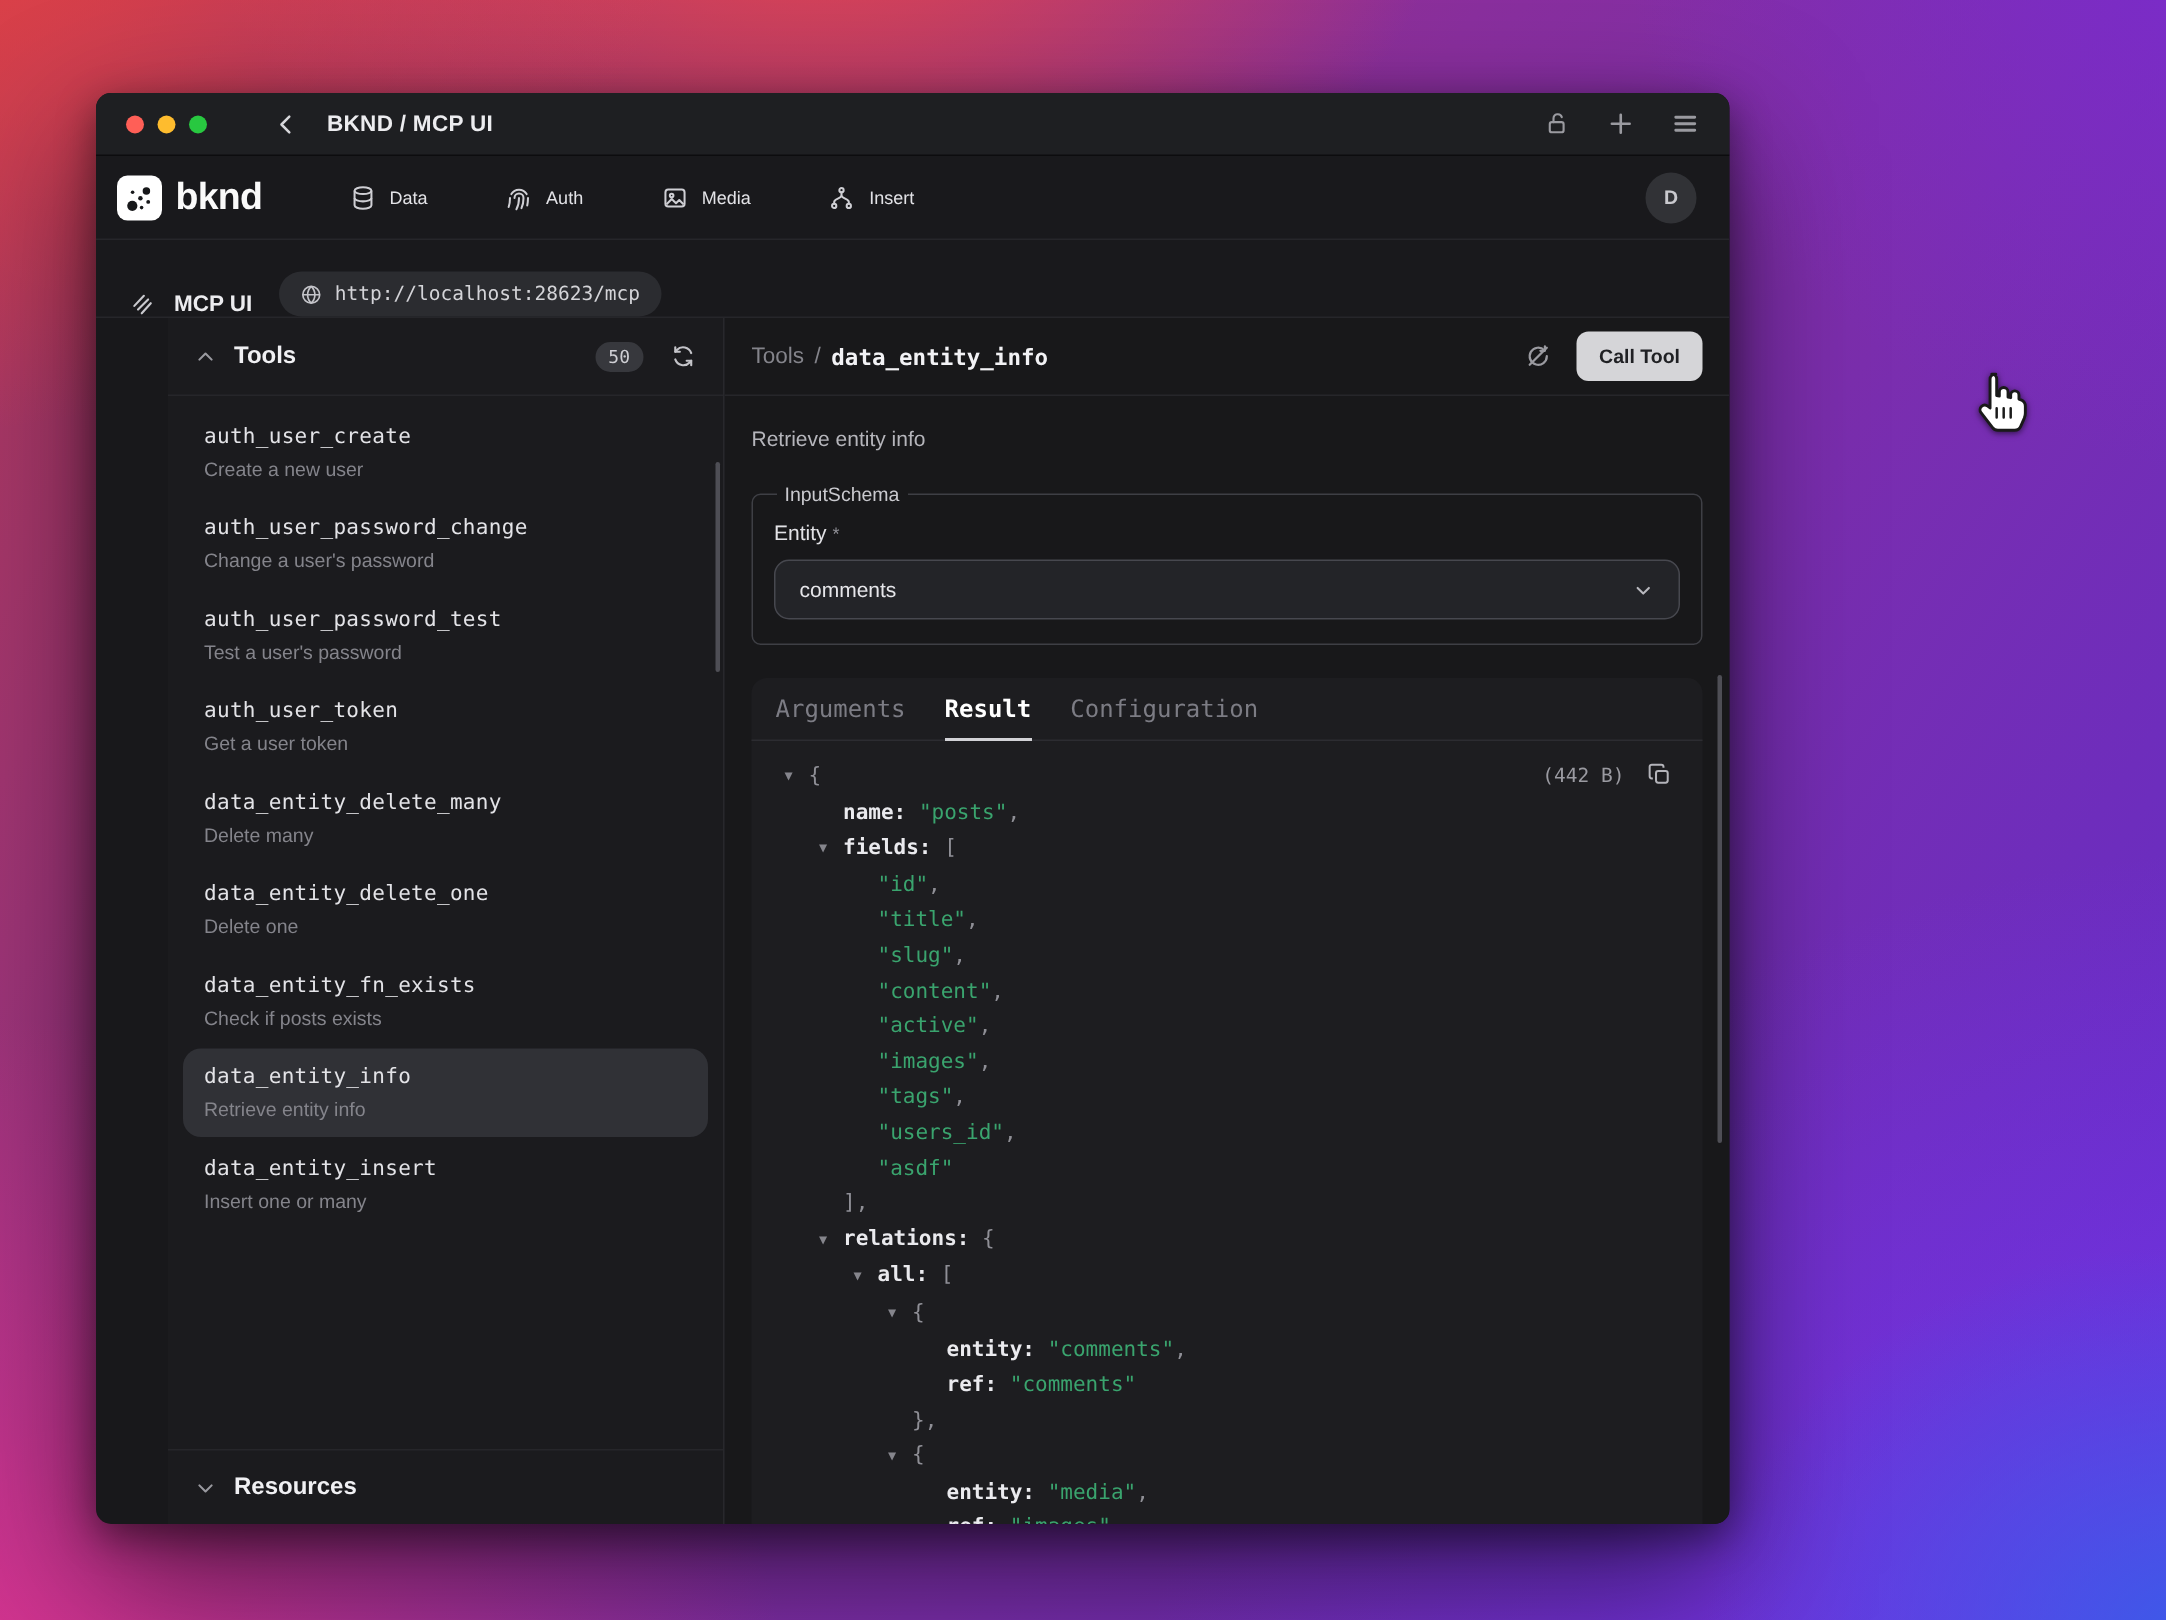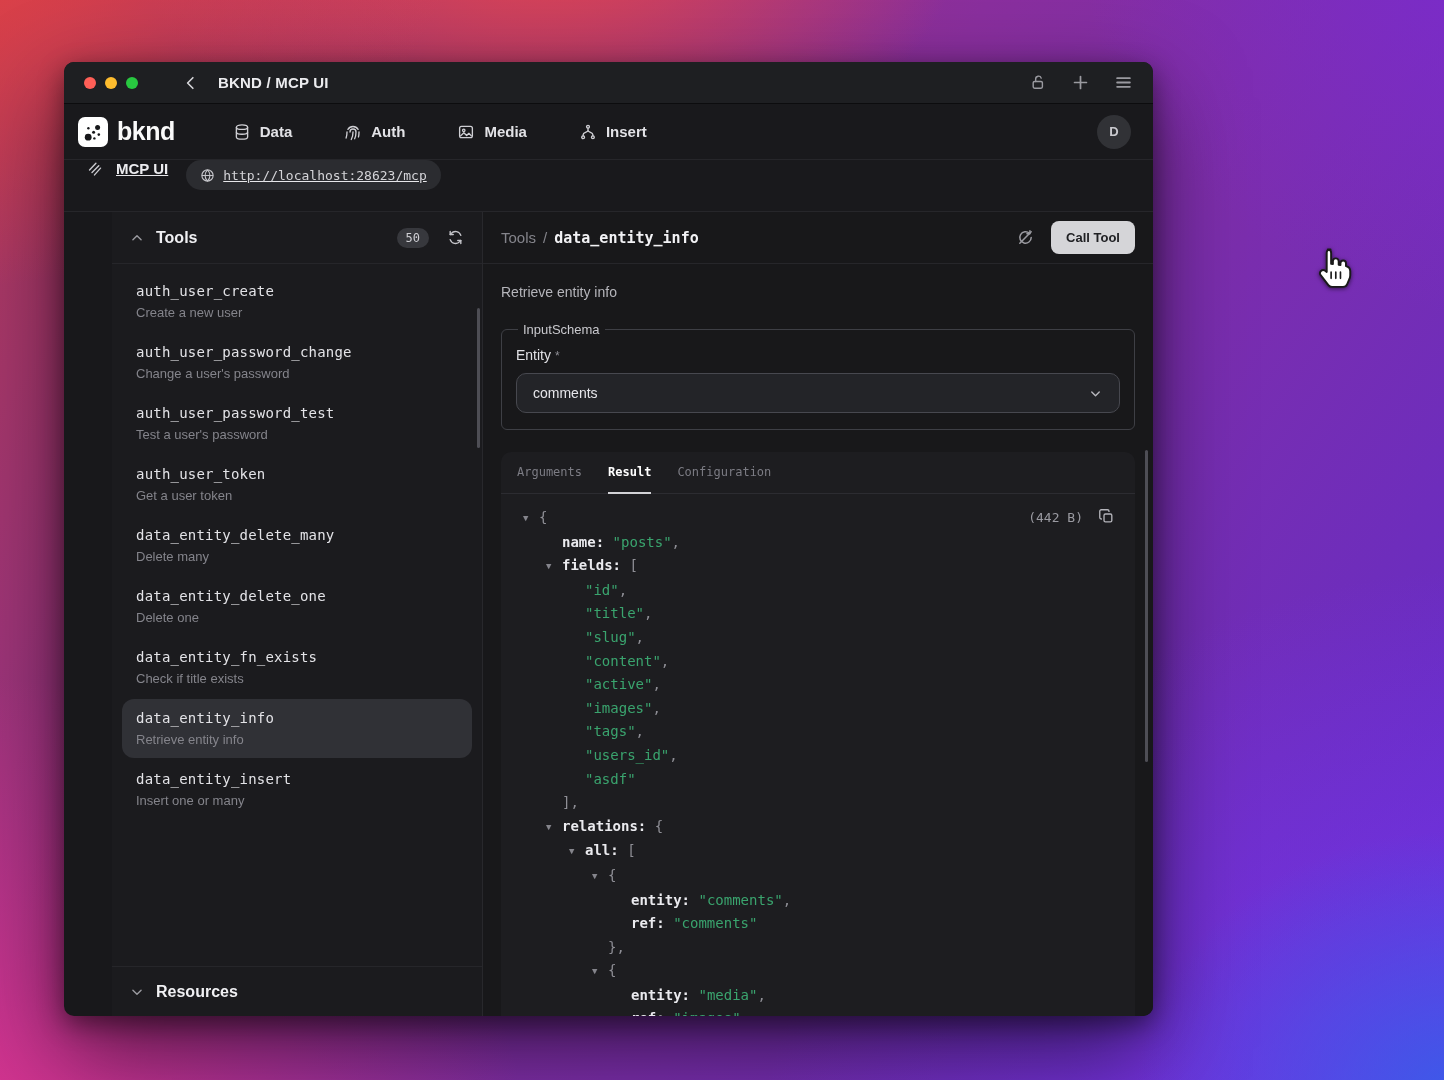--- a/index.html
+++ b/index.html
@@ -33,28 +33,28 @@
   .tb-title { margin-left:18px; font-size:15px; font-weight:700; letter-spacing:.2px; color:#ececef; }
   .tb-right { margin-left:auto; display:flex; align-items:center; gap:24px; color:#cfcfd4; }
 
   
   .navbar { height:56px; flex:0 0 56px; background:#19191c; display:flex; align-items:center;
     padding:0 22px 0 14px; border-bottom:1px solid #26262a; }
   .brand { display:flex; align-items:center; gap:9px; }
   .brand-box { width:30px; height:30px; background:#fff; border-radius:7px; display:flex; align-items:center; justify-content:center; }
   .brand-name { font-size:25px; font-weight:800; letter-spacing:-.5px; color:#fafafa; }
   .nav-items { display:flex; align-items:center; gap:52px; margin-left:58px; }
-  .nav-item { display:flex; align-items:center; gap:9px; font-size:15px; color:#e2e2e6; cursor:default;font-weight:bold; }
+  .nav-item { display:flex; align-items:center; gap:9px; font-size:12px; color:#e2e2e6; cursor:default; }
   .nav-item svg { color:#cfcfd4; }
   .avatar { margin-left:auto; width:34px; height:34px; border-radius:50%; background:#313236;
     display:flex; align-items:center; justify-content:center; font-size:13px; color:#c9c9ce; font-weight:600; }
 
   
-  .mcpbar { height:52px; flex:0 0 52px; background:#19191c; display:flex; align-items:flex-start;
-    padding:0 22px; border-bottom:1px solid #26262a;text-decoration:underline; }
+  .mcpbar { height:52px; flex:0 0 52px; background:#19191c; display:flex; align-items:flex-end;
+    padding:0 22px; border-bottom:1px solid #26262a; }
   .mcp-title { display:flex; align-items:center; gap:13px; font-size:15px; font-weight:700; color:#ececef; }
   .url-pill { margin-left:18px; height:30px; background:#2b2c30; border-radius:15px;
     display:flex; align-items:center; gap:8px; padding:0 14px; color:#d4d4d8; }
   .url-pill .mono { font-size:13px; }
 
   
   .body-row { flex:1; display:flex; min-height:0; position:relative;margin-left:48px; }
 
   
   .sidebar { width:371px; flex:0 0 371px; background:#1b1b1e; border-right:1px solid #28282c;
@@ -93,21 +93,21 @@
   fieldset.schema { border:1px solid #3e3f45; border-radius:6px; padding:2px 14px 16px 14px; }
   fieldset.schema legend { font-size:13px; color:#c9c9ce; padding:0 5px; margin-left:2px; }
   .field-label { font-size:14px; color:#e2e2e6; margin:8px 0 10px 0; }
   .req { color:#8f8f96; font-size:12px; margin-left:4px; }
   .select { height:40px; background:#232428; border:1px solid #47484f; border-radius:10px;
     display:flex; align-items:center; padding:0 16px; font-size:14px; color:#e6e6ea;gap:40px; }
   .select .chev { margin-left:auto; color:#b8b8be; display:flex; }
 
   .result-card { margin-top:22px; background:#1d1d20; border-radius:10px 10px 0 0; min-height:600px; }
   .tabs { display:flex; align-items:stretch; height:42px; padding:0 16px; gap:26px; border-bottom:1px solid #2c2c31; }
-  .tab { display:flex; align-items:center; font-size:12px; color:#7c7c84;
+  .tab { display:flex; align-items:center; font-size:16px; color:#7c7c84;
     border-bottom:2px solid transparent; margin-bottom:-1px; }
   .tab.active { color:#fff; font-weight:700; border-bottom-color:#d2d2d6; }
 
   .json-panel { position:relative; padding:12px 20px 18px 20px; }
   .json-line { font-family:"DejaVu Sans Mono",monospace; font-size:14px; line-height:23.6px; white-space:pre; }
   .json-line .marker { display:inline-block; width:16px; margin-left:-16px; color:#85858c; font-size:9px; vertical-align:1px; }
   .jt-key { color:#eaeaee; font-weight:700; }
   .jt-str { color:#3aa46e; }
   .jt-punct { color:#8f8f96; }
   .size-label { position:absolute; top:16px; right:52px; font-size:13px; color:#9a9aa1; }
@@ -277,21 +277,21 @@
           <div class="tool-item">
             <div class="tool-name mono">data_entity_delete_many</div>
             <div class="tool-desc">Delete many</div>
           </div>
           <div class="tool-item">
             <div class="tool-name mono">data_entity_delete_one</div>
             <div class="tool-desc">Delete one</div>
           </div>
           <div class="tool-item">
             <div class="tool-name mono">data_entity_fn_exists</div>
-            <div class="tool-desc">Check if title exists</div>
+            <div class="tool-desc">Check if posts exists</div>
           </div>
           <div class="tool-item selected">
             <div class="tool-name mono">data_entity_info</div>
             <div class="tool-desc">Retrieve entity info</div>
           </div>
           <div class="tool-item">
             <div class="tool-name mono">data_entity_insert</div>
             <div class="tool-desc">Insert one or many</div>
           </div>
         </div>

